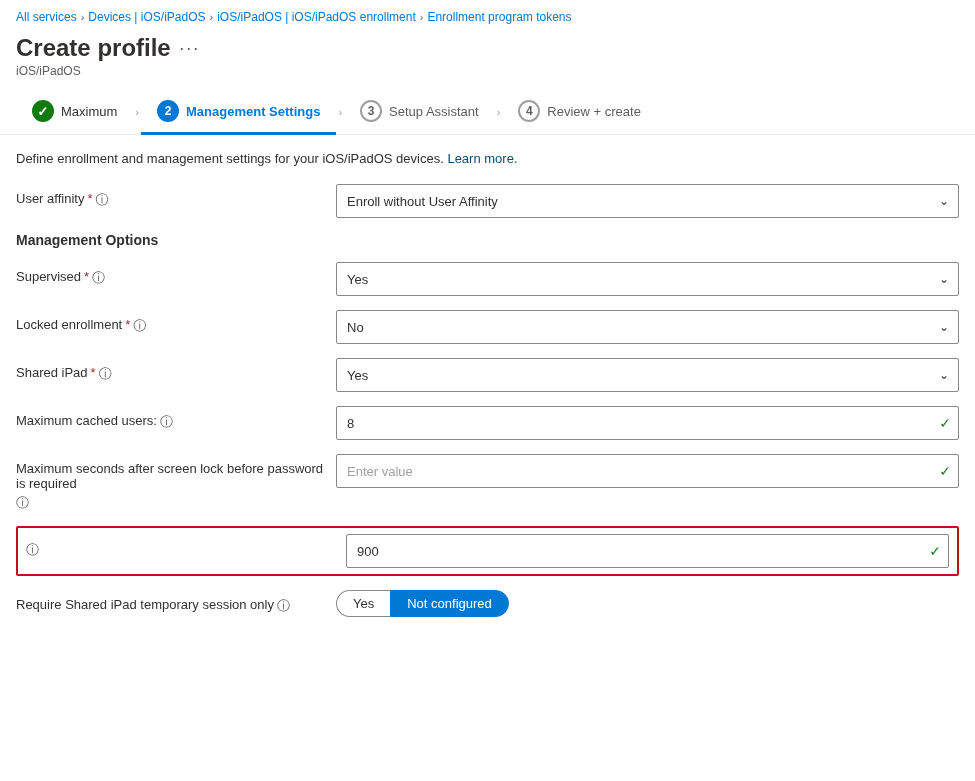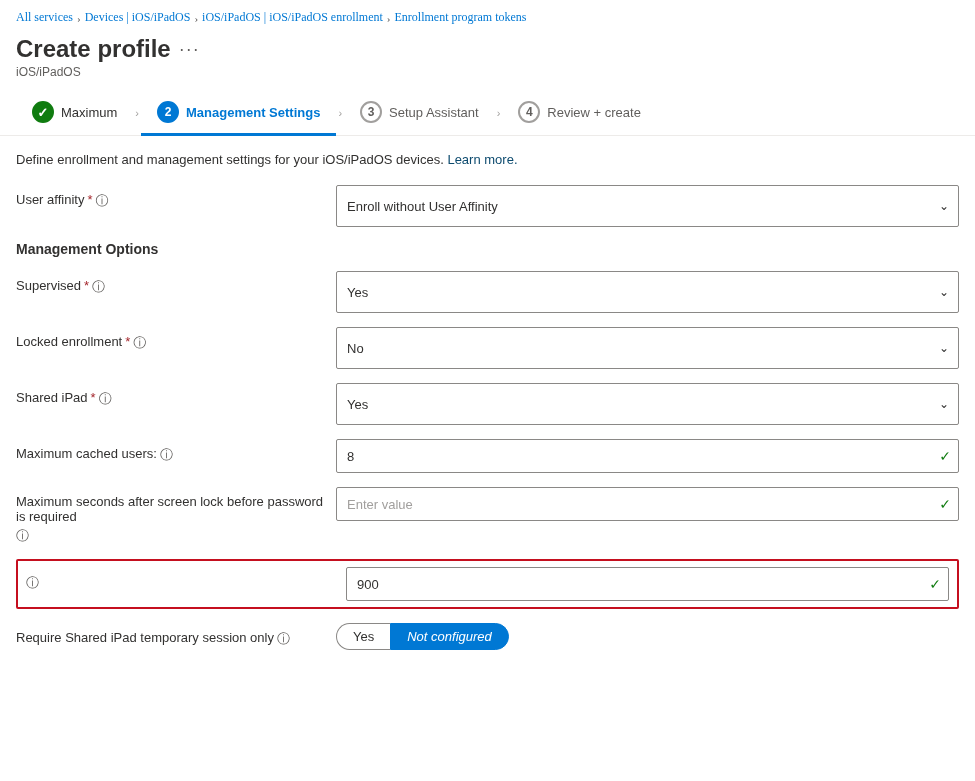--- a/index.html
+++ b/index.html
@@ -10,21 +10,20 @@
       background: #fff;
       padding: 0;
     }
 
     .breadcrumb {
       display: flex;
       align-items: center;
       padding: 10px 16px 6px 16px;
       font-size: 12px;
       gap: 4px;
-      font-family: Liberation Serif, serif;
     }
     .breadcrumb a {
       color: #0078d4;
       text-decoration: none;
     }
     .breadcrumb-sep { color: #605e5c; font-size: 11px; }
 
     .page-header {
       padding: 4px 16px 0 16px;
       display: flex;
@@ -160,21 +159,21 @@
     .form-select {
       width: 100%;
       padding: 6px 32px 6px 10px;
       border: 1px solid #8a8886;
       border-radius: 2px;
       font-size: 13px;
       color: #323130;
       background: #fff;
       appearance: none;
       cursor: pointer;
-      height: 42px;
+      height: 34px;
       outline: none;
     }
     .select-chevron {
       position: absolute;
       right: 10px;
       top: 50%;
       transform: translateY(-50%);
       color: #323130;
       pointer-events: none;
       font-size: 12px;
@@ -226,21 +225,20 @@
     }
     .toggle-option:first-child {
       border-radius: 16px 0 0 16px;
       border-right: none;
     }
     .toggle-option.active {
       background: #0078d4;
       border-color: #0078d4;
       color: #fff;
       border-radius: 0 16px 16px 0;
-      font-style: italic;
     }
     .toggle-option:not(.active):not(:last-child) {
       border-right: none;
     }
 
     .subsection {
       margin-bottom: 6px;
     }
   </style>
 </head>

